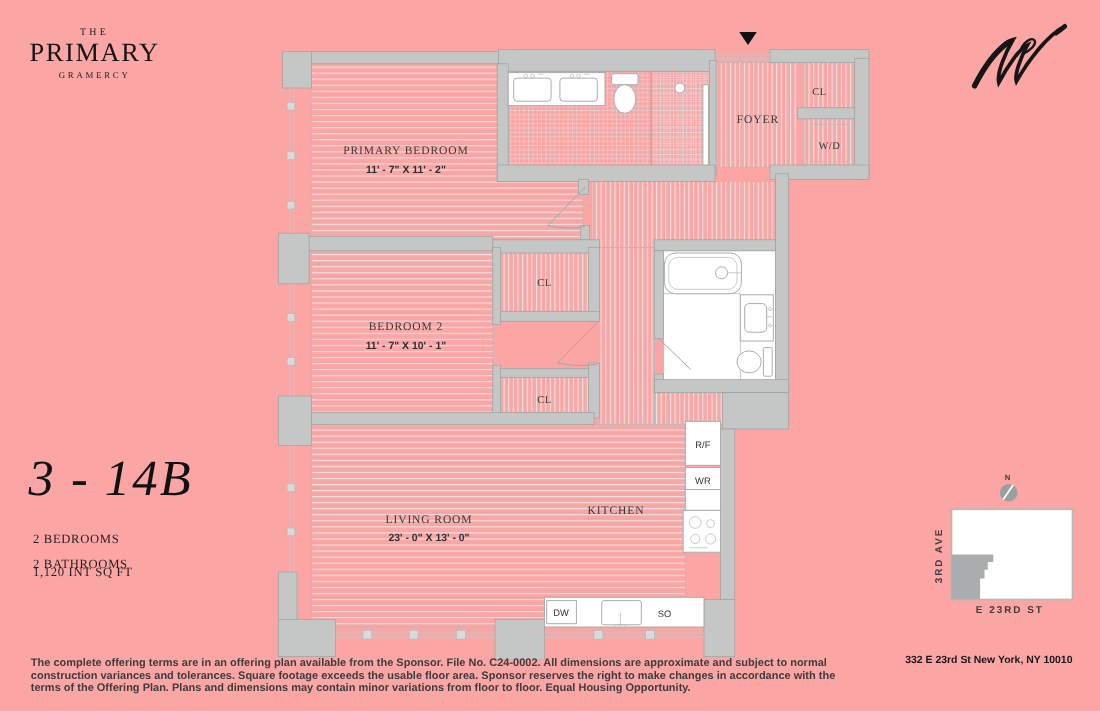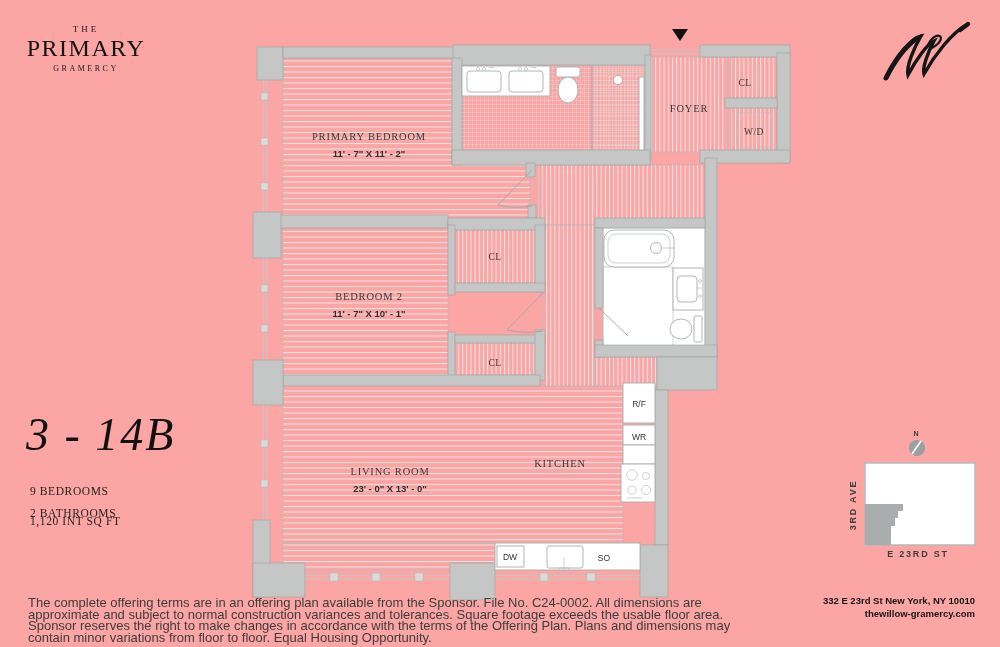--- a/index.html
+++ b/index.html
@@ -13,21 +13,21 @@
   #brand .name{font-size:24px;letter-spacing:1.5px;color:#141414;margin-top:1px;}
   #brand .sub{font-size:8px;letter-spacing:2.5px;color:#1c1c1c;margin-top:2px;}
 
   
   #unitnum{left:26px;top:408px;font-style:italic;font-family:Liberation Serif, serif;
            font-size:46px;color:#111;letter-spacing:2px;}
   .unitline{left:30px;font-size:11.5px;letter-spacing:0.6px;color:#1e1e1e;}
 
   
   #disclaimer{left:28px;top:597px;width:738px;font-family:"Liberation Sans",sans-serif;
-              font-size:13px;line-height:11.5px;color:#3c3c3c;}
+              font-size:10px;line-height:11.5px;color:#3c3c3c;font-weight:bold;}
   #address{right:25px;top:594px;width:260px;text-align:right;
            font-family:"Liberation Sans",sans-serif;font-weight:bold;
            font-size:9.5px;line-height:13px;color:#161616;}
 
   svg text{fill:#3a3a3a;}
   .rm{font-family:"Liberation Serif",serif;font-size:10.5px;letter-spacing:0.8px;text-anchor:middle;}
   .rm-sm{font-family:"Liberation Serif",serif;font-size:9.5px;letter-spacing:0.5px;text-anchor:middle;}
   .dim{font-family:"Liberation Sans",sans-serif;font-weight:bold;font-size:9.5px;text-anchor:middle;fill:#2e2e2e;}
   .app{font-family:"Liberation Sans",sans-serif;font-size:8.5px;text-anchor:middle;fill:#333;}
   .wall{fill:#c4c7c6;stroke:#9aa09e;stroke-width:0.6;}
@@ -55,21 +55,21 @@
   <svg class="abs" style="left:876px;top:16px;" width="104" height="88" viewBox="0 0 104 88">
     <g fill="none" stroke="#161616" stroke-linecap="round">
       <path d="M10,62 C22,38 36,22 45,20 C38,32 30,50 32,59 C40,44 51,28 58,25 C52,36 46,52 48,58 C58,40 76,16 92,8" stroke-width="3.4"></path>
       <path d="M10,62 C19,44 30,30 40,23" stroke-width="5"></path>
       <path d="M52,29 C56,20 64,17 65,22 C65,27 58,31 54,33" stroke-width="2.2"></path>
       <path d="M84,14 C88,11 91,9 92,8" stroke-width="4.4"></path>
     </g>
   </svg>
 
   <div class="abs" id="unitnum">3 - 14B</div>
-  <div class="abs unitline" style="top:485px;">9 BEDROOMS</div>
+  <div class="abs unitline" style="top:485px;">2 BEDROOMS</div>
   <div class="abs unitline" style="top:507px;">2 BATHROOMS</div>
   <div class="abs unitline" style="top:515px;">1,120 INT SQ FT</div>
 
   <svg class="abs" style="left:250px;top:18px;" width="545" height="582" viewBox="250 18 545 582">
     <defs>
       <pattern id="hfloor" width="8" height="5.5" patternUnits="userSpaceOnUse">
         <path d="M0,0.5 H8" stroke="#e3e5e4" stroke-width="1"></path>
       </pattern>
       <pattern id="vfloor" width="4.2" height="8" patternUnits="userSpaceOnUse">
         <path d="M0.5,0 V8" stroke="#e4e6e5" stroke-width="1"></path>
@@ -253,16 +253,15 @@
     <path d="M912,454 L921,441" stroke="#ffffff" stroke-width="1.6"></path>
     <rect x="865" y="463" width="110" height="82" fill="#ffffff" stroke="#b6b9b8" stroke-width="1.5"></rect>
     <polygon points="865,504 903,504 903,511 898,511 898,518 895,518 895,526 891,526 891,545 865,545" fill="#a9adad"></polygon>
     <text class="maptext" transform="rotate(-90 853,505)" x="853" y="508">3RD AVE</text>
     <text class="maptext" x="918" y="557">E 23RD ST</text>
   </svg>
 
   <div class="abs" id="disclaimer">The complete offering terms are in an offering plan available from the Sponsor. File No. C24-0002.   All dimensions are approximate and subject to normal construction variances and tolerances. Square footage exceeds the usable floor area. Sponsor reserves the right to make changes in accordance with the terms of the Offering Plan. Plans and dimensions may contain minor variations from floor to floor.  Equal Housing Opportunity.</div>
   <div class="abs" id="address">
     <div>332 E 23rd St New York, NY 10010</div>
-    <div>thewillow-gramercy.com</div>
   </div>
 
 </div>
 
 </body></html>

